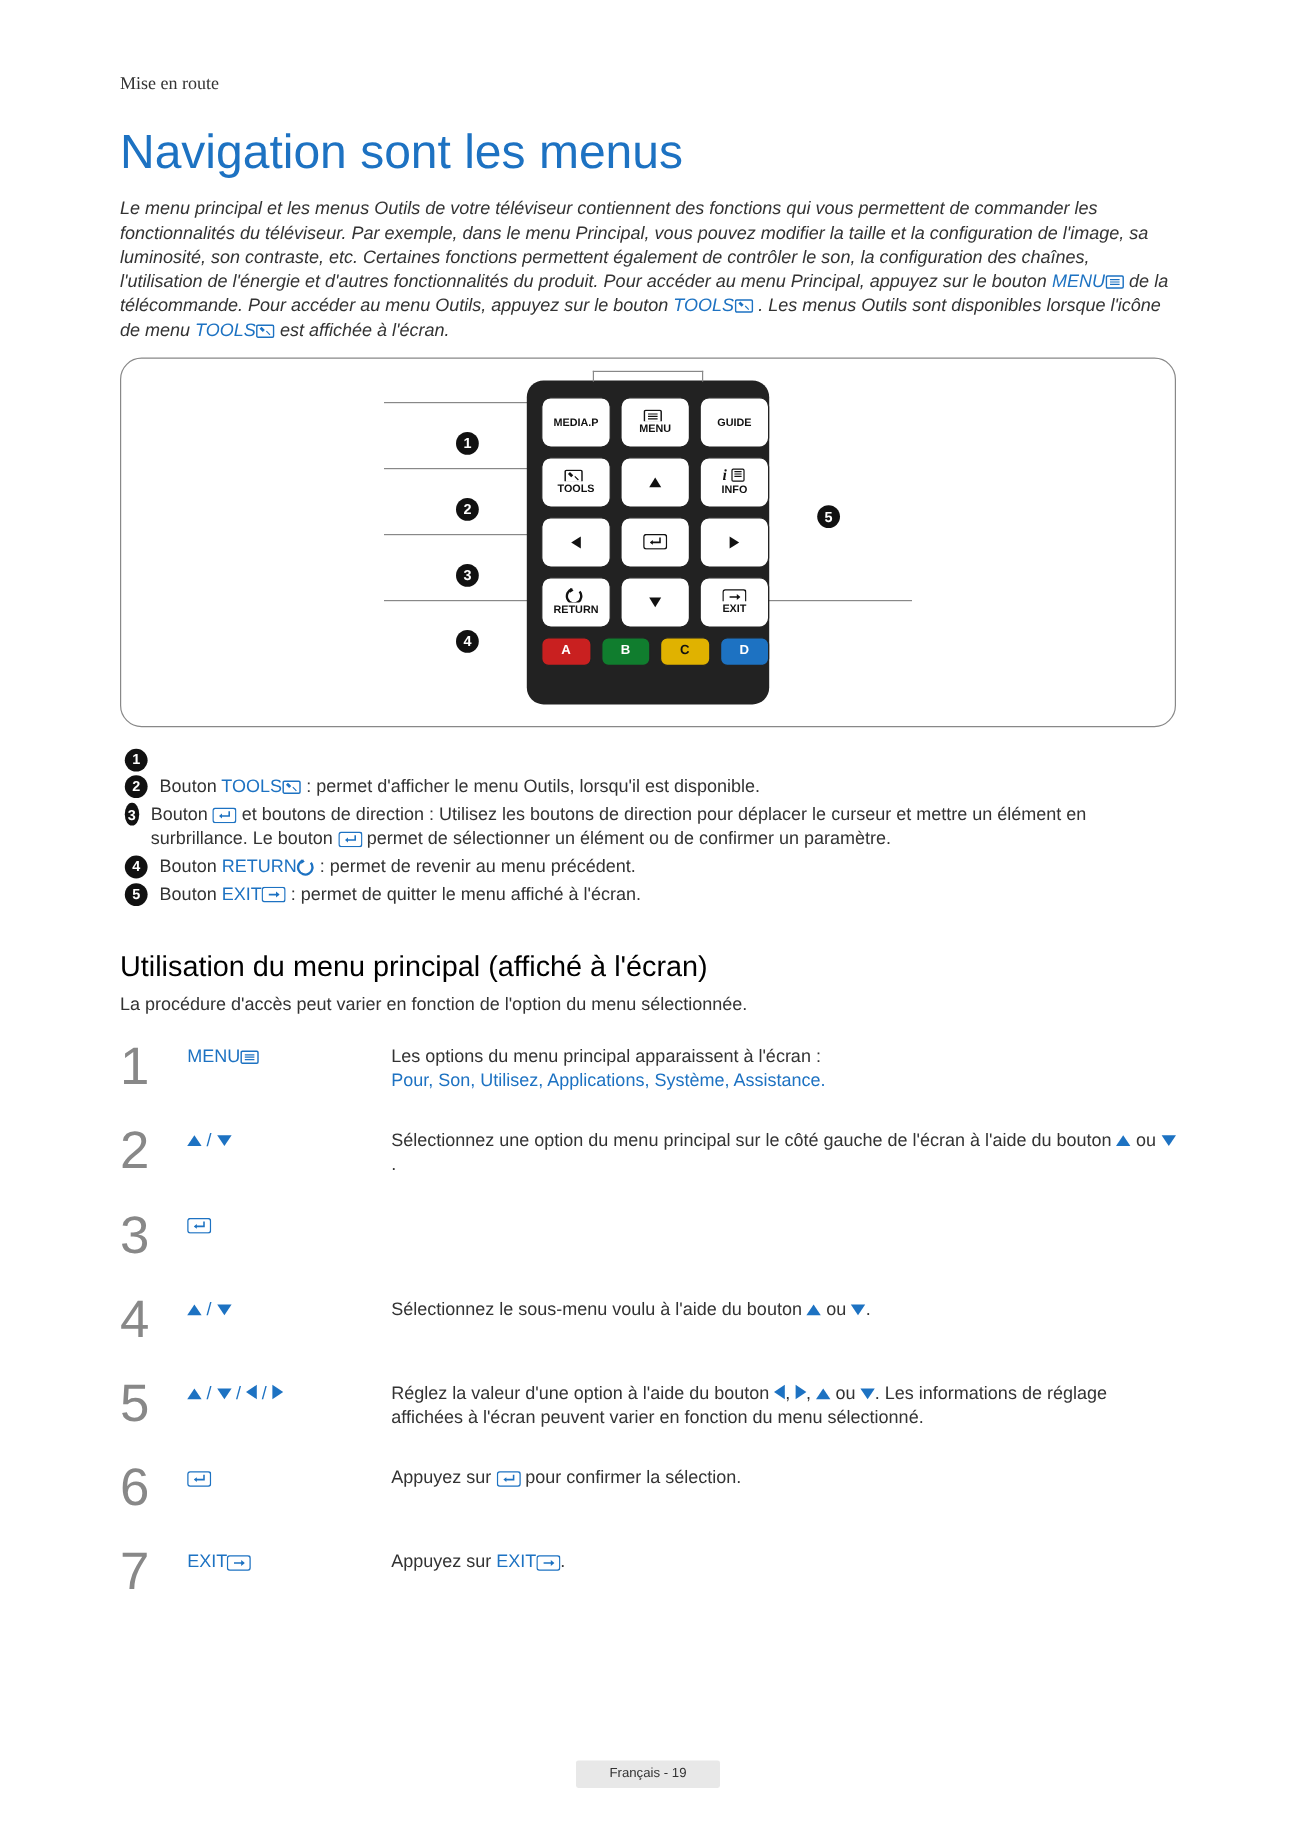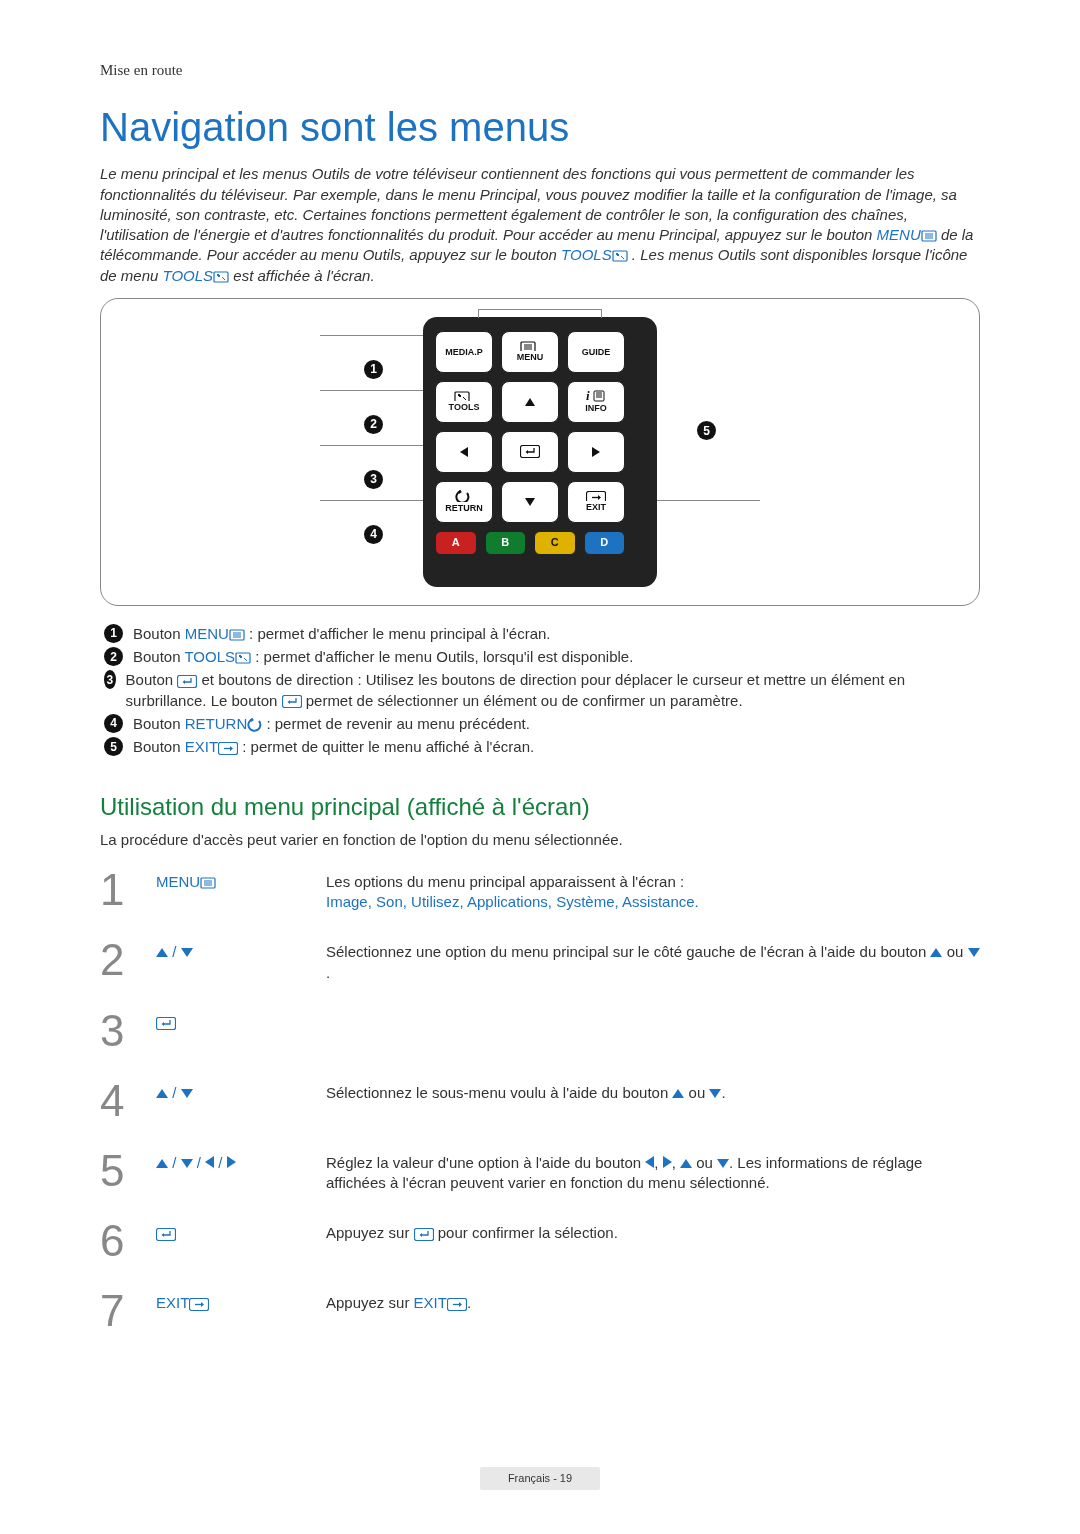--- a/index.html
+++ b/index.html
@@ -42,21 +42,21 @@
       background: #111; color: #fff; font-size: 12px; font-weight: bold;
       display: inline-flex; align-items: center; justify-content: center;
       line-height: 1;
     }
     .callout-line-l { position: absolute; left: 219px; height: 1px; background: #888; }
     .callout-line-r { position: absolute; right: 219px; height: 1px; background: #888; }
 
     .remote {
       background: #222; border-radius: 14px; padding: 14px 12px 14px 12px;
       display: grid; grid-template-columns: repeat(3, 58px); grid-auto-rows: 42px; gap: 8px;
-      position: relative; width: 234px;
+      position: relative; width: 202px;
     }
     .remote::before {
       content: ""; position: absolute; top: -8px; left: 55px; right: 55px; height: 8px;
       border-top: 1px solid #888; border-left: 1px solid #888; border-right: 1px solid #888;
     }
     .rbtn {
       background: #fff; border: 1px solid #222; border-radius: 8px;
       display: flex; flex-direction: column; align-items: center; justify-content: center;
       font-size: 9px; font-weight: bold; color: #111;
     }
@@ -65,21 +65,21 @@
     .rbtn.acc-b { background: #107d2e; color: #fff; }
     .rbtn.acc-c { background: #e0b200; color: #111; }
     .rbtn.acc-d { background: #1d72c2; color: #fff; }
     .color-row { grid-column: 1 / -1; display: flex; gap: 8px; }
     .color-row .rbtn { flex: 1; height: 24px; border-radius: 6px; font-size: 11px; }
 
     
     .callout-list { padding-left: 4px; }
     .callout-list .line { display: flex; gap: 10px; margin-bottom: 3px; align-items: flex-start; }
 
-    h2.sub { color: #15803d; font-size: 24px; font-weight: 400; margin-top: 34px; margin-bottom: 6px; }
+    h2.sub { color: #000000; font-size: 24px; font-weight: 400; margin-top: 34px; margin-bottom: 6px; }
 
     
     .steps { margin-top: 10px; }
     .step-row { display: grid; grid-template-columns: 56px 170px 1fr; align-items: flex-start; padding: 8px 0 18px; }
     .step-num { color: #888; font-size: 44px; font-weight: 300; line-height: 1; }
     .step-key { color: #1d72c2; font-size: 15px; padding-top: 4px; }
     .step-desc { font-size: 15px; padding-top: 4px; }
     .tri { display: inline-block; }
     .tri.up { border-left:6px solid transparent; border-right:6px solid transparent; border-bottom:9px solid #1d72c2; }
     .tri.down { border-left:6px solid transparent; border-right:6px solid transparent; border-top:9px solid #1d72c2; }
@@ -241,25 +241,20 @@
 
     <div class="callout-col right">
       <span class="callout-num">5</span>
     </div>
   </div>
 </div>
 
 <div class="callout-list">
   <div class="line">
     <span class="callout-num">1</span>
-    <div>
-      <span>Bouton </span><span class="accent">MENU</span><svg class="accent" width="16" height="12">
-          <use href="#ic-menu"></use>
-        </svg><span> : permet d'afficher le menu principal à l'écran.</span>
-    </div>
   </div>
   <div class="line">
     <span class="callout-num">2</span>
     <div>
       <span>Bouton </span><span class="accent">TOOLS</span><svg class="accent" width="16" height="12">
           <use href="#ic-tools"></use>
         </svg><span> : permet d'afficher le menu Outils, lorsqu'il est disponible.</span>
     </div>
   </div>
   <div class="line">
@@ -295,21 +290,21 @@
 
 <div class="steps">
 
   <div class="step-row">
     <div class="step-num">1</div>
     <div class="step-key"><span>MENU</span><svg width="16" height="12">
           <use href="#ic-menu"></use>
         </svg></div>
     <div class="step-desc">
       <span>Les options du menu principal apparaissent à l'écran :</span><br>
-      <span class="accent" id="s1opts"><span class="accent">Image</span>, <span class="accent">Son</span>, <span class="accent">Utilisez</span>, <span class="accent">Applications</span>, <span class="accent">Système</span>, <span class="accent">Assistance</span>.</span>
+      <span class="accent" id="s1opts"><span class="accent">Pour</span>, <span class="accent">Son</span>, <span class="accent">Utilisez</span>, <span class="accent">Applications</span>, <span class="accent">Système</span>, <span class="accent">Assistance</span>.</span>
     </div>
   </div>
 
   <div class="step-row">
     <div class="step-num">2</div>
     <div class="step-key"><span class="tri up"></span> / <span class="tri down"></span></div>
     <div class="step-desc">
       <span>Sélectionnez une option du menu principal sur le côté gauche de l'écran à l'aide du bouton </span><span class="tri up"></span><span> ou </span><span class="tri down"></span><span>.</span>
     </div>
   </div>

